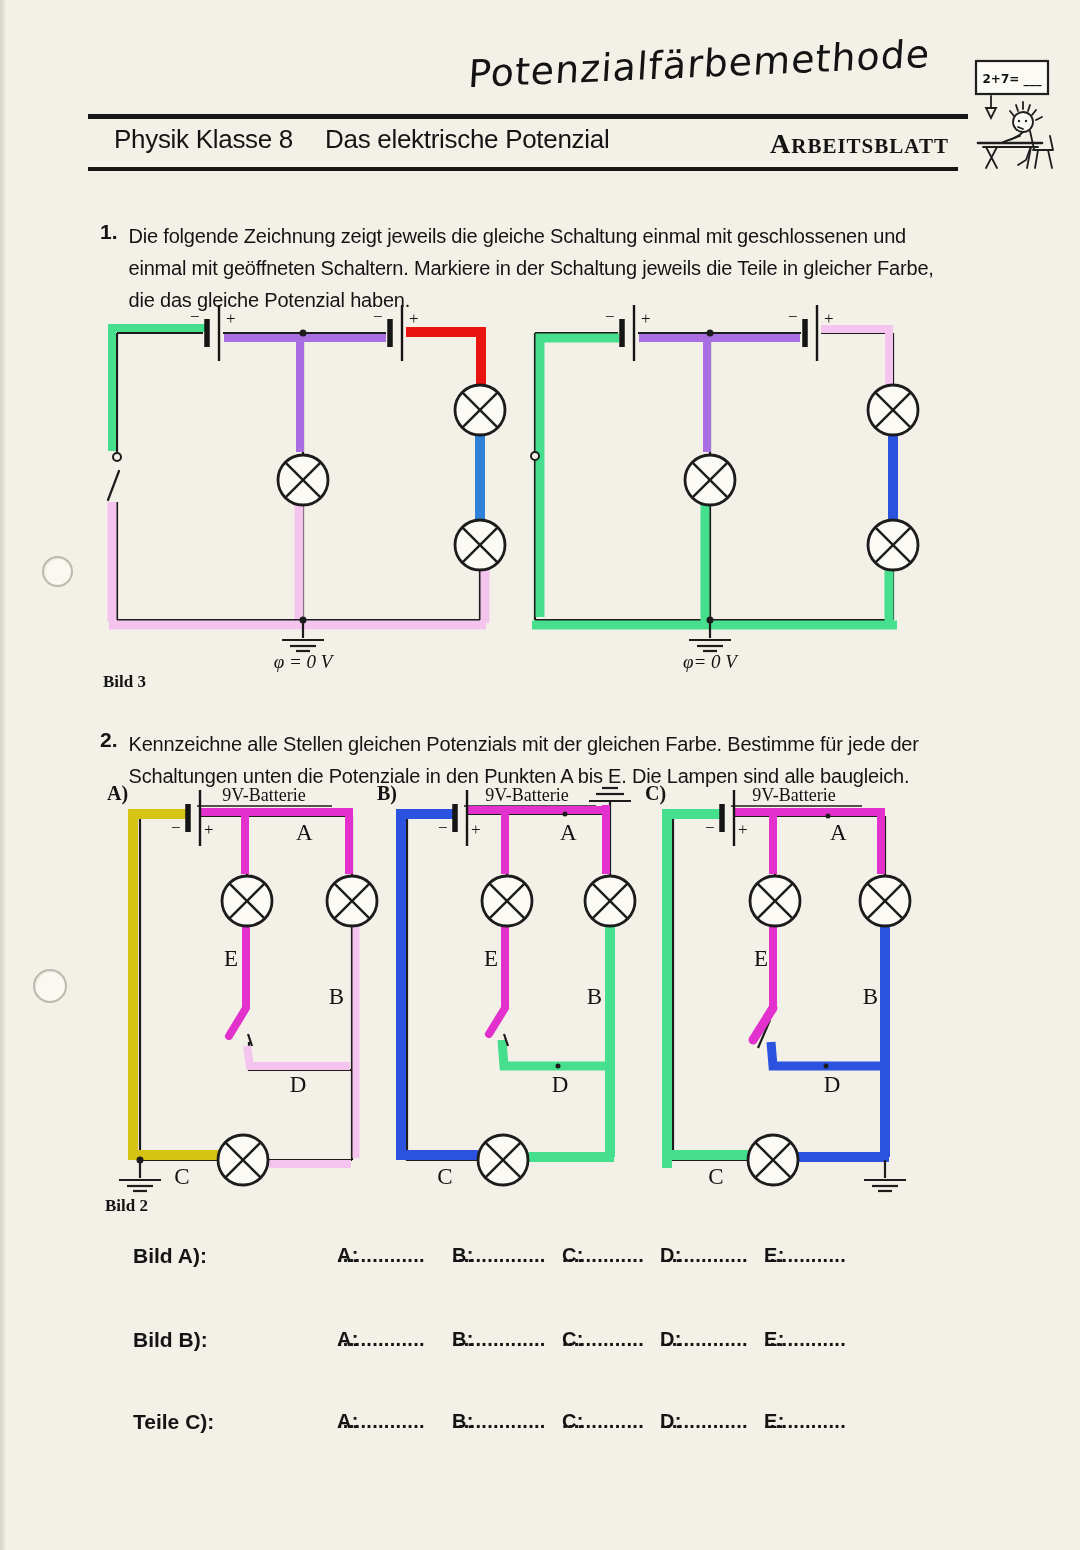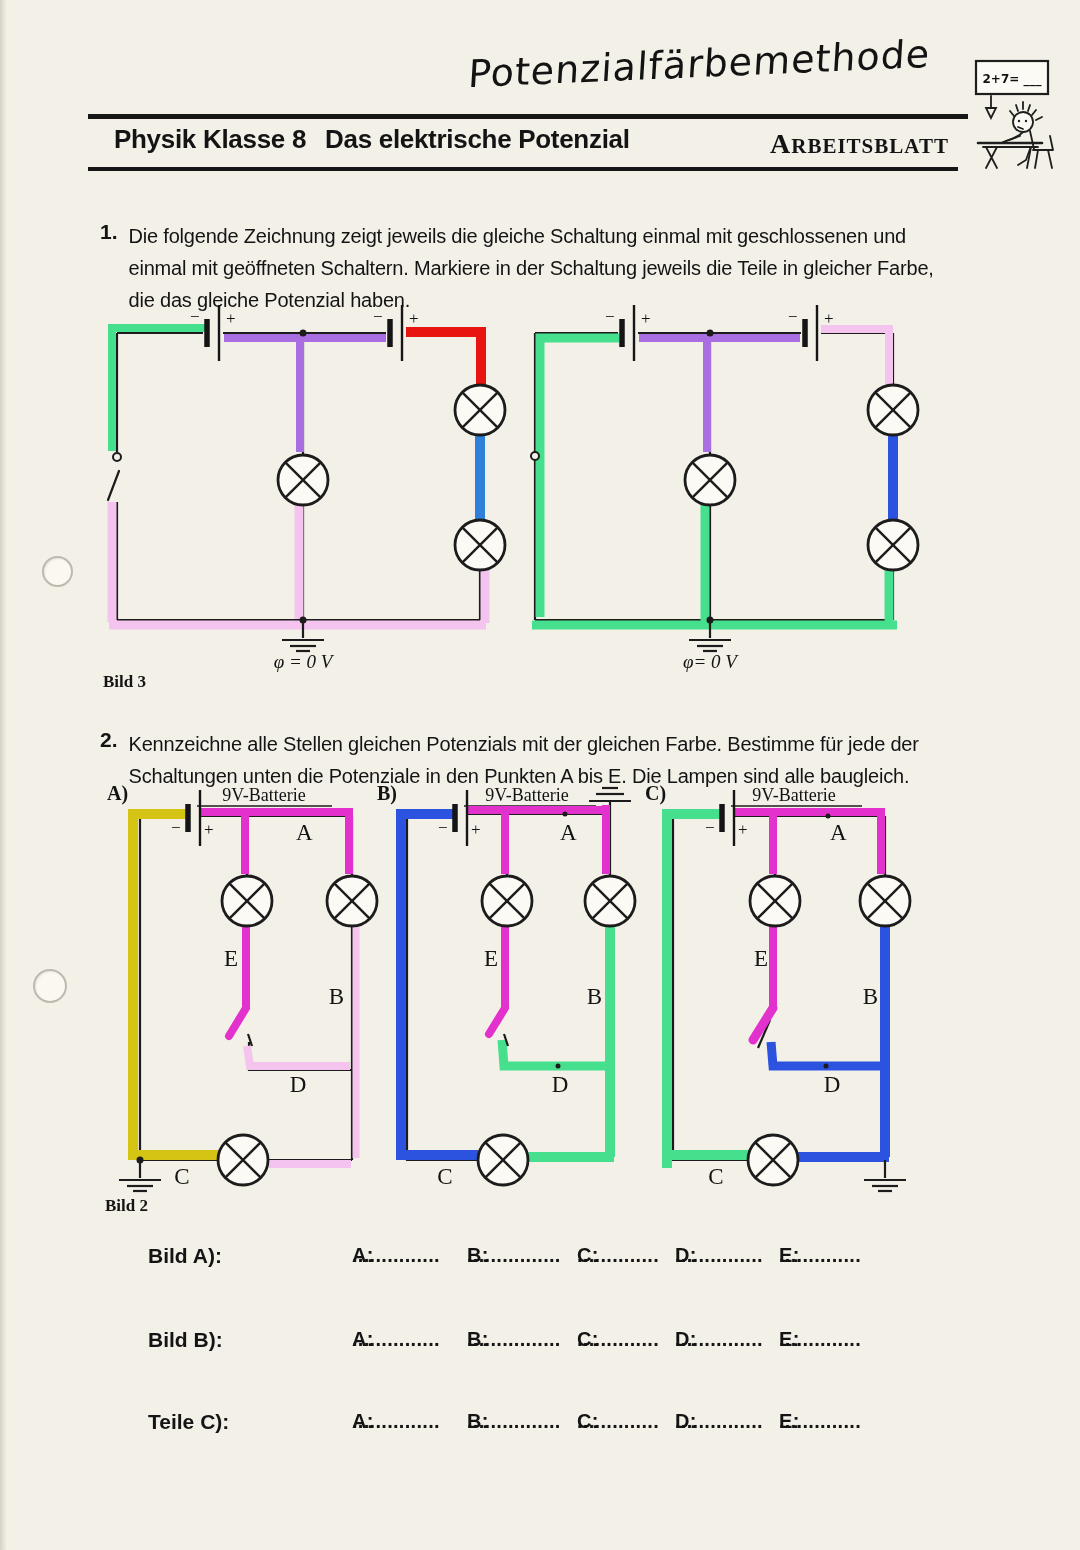--- a/index.html
+++ b/index.html
@@ -11,34 +11,34 @@
   .abs{position:absolute}
   
   .page-edge{left:0;top:0;width:7px;height:1550px;background:linear-gradient(90deg,#d6d2c8,rgba(214,210,200,0));}
   .hole{border-radius:50%;background:#faf8f1;border:2px solid #bdb9af;box-shadow:inset 1px 1px 2px rgba(0,0,0,.08)}
   
   .rule{background:#161616}
   .handwrite{
     font-family:"DejaVu Sans",sans-serif;font-size:38px;font-weight:500;
     transform:rotate(-2.5deg) skewX(-6deg);letter-spacing:1px;white-space:nowrap;color:#131313;
   }
-  .course,.topic{font-size:26px;font-weight:bold;letter-spacing:-0.3px;white-space:nowrap}
+  .course,.topic{font-size:26px;font-weight:normal;letter-spacing:-0.3px;white-space:nowrap}
   .sheet-type{
     font-family:"Liberation Serif",serif;font-weight:bold;font-size:21px;
     letter-spacing:1px;display:block;white-space:nowrap;
   }
   .sheet-type::first-letter{font-size:28px}
   
   .task{display:flex;gap:11px}
   .tnum{font-size:21px;font-weight:bold}
   .ttext{width:828px;font-size:20px;line-height:32px;letter-spacing:-0.2px}
   
   .caption{font-family:"Liberation Serif",serif;font-weight:bold;font-size:17px;white-space:nowrap}
   
-  .ansrow{left:15px;width:872px;height:30px}
+  .ansrow{left:0;width:872px;height:30px}
   .ansrow span{position:absolute;font-weight:bold;white-space:nowrap}
   .anslabel{left:133px;font-size:21px}
   .ansfield{font-size:20px;letter-spacing:0.3px}
   
   #page-svg{position:absolute;left:0;top:0}
   .skel{stroke:#1c1c1c;stroke-width:2.2;fill:none}
   .thin{stroke:#1c1c1c;stroke-width:1.6;fill:none}
   .wire{fill:none}
   .wg{stroke:var(--c-green,#46df8d)}
   .wp{stroke:var(--c-purple,#a96fe2)}

